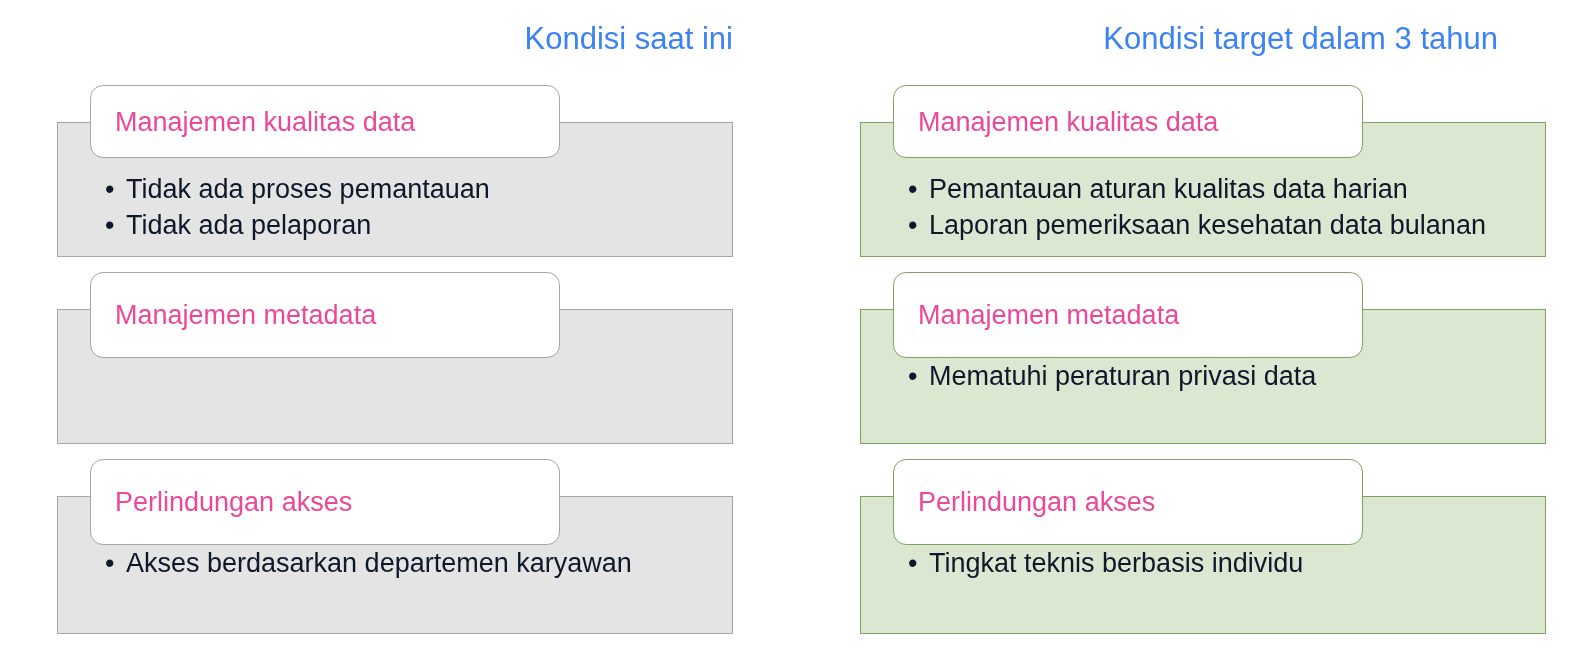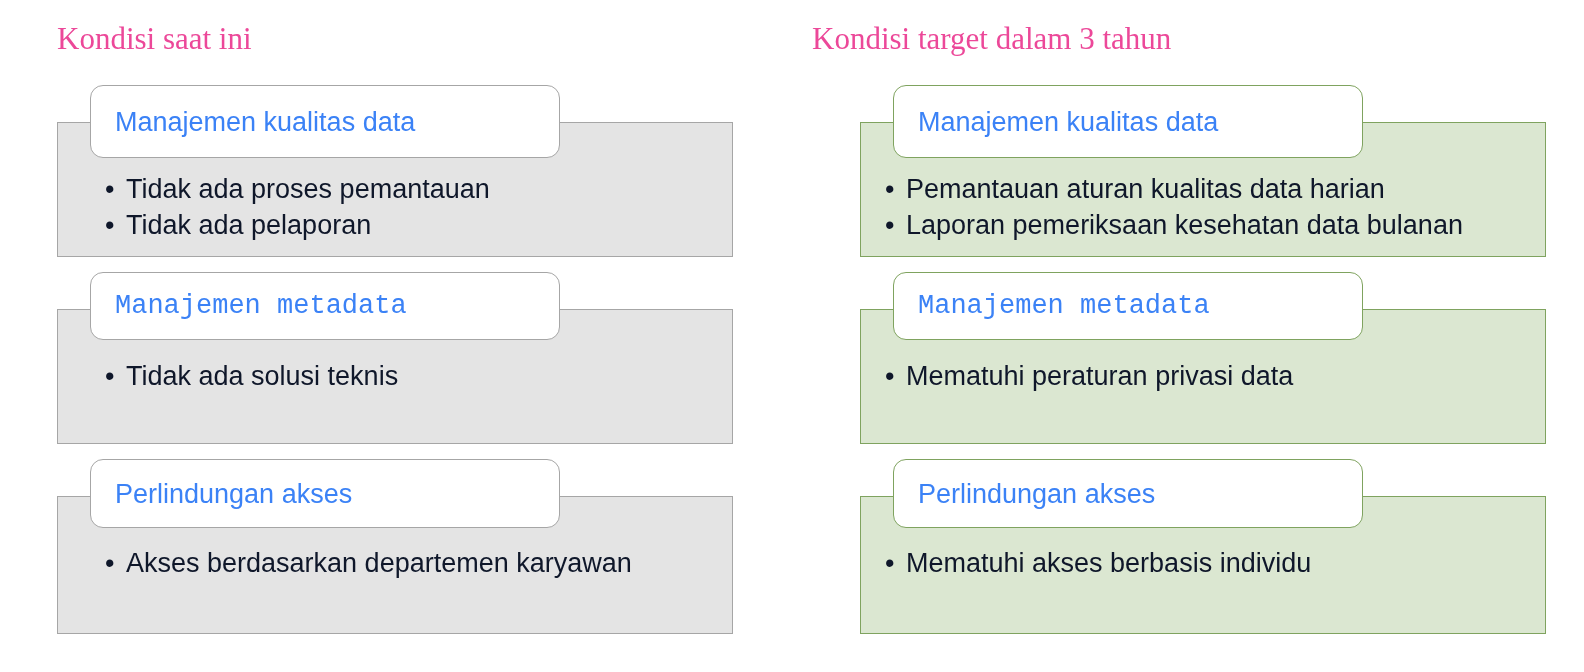--- a/index.html
+++ b/index.html
@@ -17,27 +17,26 @@
   }
   .canvas {
     position: relative;
     width: 1584px;
     height: 672px;
   }
 
   
   .col-title {
     position: absolute;
-    text-align: left;
+    text-align: right;
     font-size: 31px;
     line-height: 36px;
     font-weight: 400;
-    color: #ec4899;
+    color: #3b82f6;
     white-space: nowrap;
-    font-family: Liberation Serif, serif;
   }
   #title-left  { left: 57px;  top: 21px; width: 676px; }
   #title-right { left: 812px; top: 21px; width: 686px; }
 
   
   .group {
     position: absolute;
   }
 
   
@@ -67,21 +66,21 @@
     display: flex;
     align-items: center;
   }
   .header-chip.gray  { border-color: #a6a6a6; }
   .header-chip.green { border-color: #7fa35f; }
 
   .header-label {
     font-size: 27px;
     line-height: 32px;
     padding-left: 24px;
-    color: #3b82f6;
+    color: #ec4899;
     white-space: nowrap;
   }
 
   
   .bullets {
     position: absolute;
     margin: 0;
     padding: 0;
     list-style: none;
   }
@@ -103,35 +102,35 @@
   }
 
   
   .left .body-panel  { left: 57px;  width: 676px; }
   .left .header-chip { left: 90px;  width: 470px; }
   .left .bullets     { left: 105px; }
 
   
   .right .body-panel  { left: 860px;  width: 686px; }
   .right .header-chip { left: 893px;  width: 470px; }
-  .right .bullets     { left: 885px; }
+  .right .bullets     { left: 908px; }
 
   
   .row1 .body-panel  { top: 122px; height: 135px; }
   .row1 .header-chip { top: 85px;  height: 73px; }
   .row1 .bullets     { top: 171px; }
 
   
   .row2 .body-panel  { top: 309px; height: 135px; }
-  .row2 .header-chip { top: 272px; height: 68px; font-family: Liberation Mono, monospace; }
+  .row2 .header-chip { top: 272px; height: 86px; }
   .row2 .bullets     { top: 358px; }
 
   
   .row3 .body-panel  { top: 496px; height: 138px; }
-  .row3 .header-chip { top: 459px; height: 69px; }
+  .row3 .header-chip { top: 459px; height: 86px; }
   .row3 .bullets     { top: 545px; }
 </style>
 </head>
 <body>
 
 <div class="canvas">
 
   <div id="title-left" class="col-title">Kondisi saat ini</div>
 
   <div id="title-right" class="col-title">Kondisi target dalam 3 tahun</div>
@@ -143,21 +142,20 @@
       <li>Tidak ada pelaporan</li>
     </ul>
     <div class="header-chip gray">
       <span class="header-label">Manajemen kualitas data</span>
     </div>
   </div>
 
   <div class="group left row2">
     <div class="body-panel gray"></div>
     <ul class="bullets">
-      <li>Tidak ada solusi teknis</li>
     </ul>
     <div class="header-chip gray">
       <span class="header-label">Manajemen metadata</span>
     </div>
   </div>
 
   <div class="group left row3">
     <div class="body-panel gray"></div>
     <ul class="bullets">
       <li>Akses berdasarkan departemen karyawan</li>
@@ -184,20 +182,20 @@
       <li>Mematuhi peraturan privasi data</li>
     </ul>
     <div class="header-chip green">
       <span class="header-label">Manajemen metadata</span>
     </div>
   </div>
 
   <div class="group right row3">
     <div class="body-panel green"></div>
     <ul class="bullets">
-      <li>Mematuhi akses berbasis individu</li>
+      <li>Tingkat teknis berbasis individu</li>
     </ul>
     <div class="header-chip green">
       <span class="header-label">Perlindungan akses</span>
     </div>
   </div>
 
 </div>
 
 </body></html>

